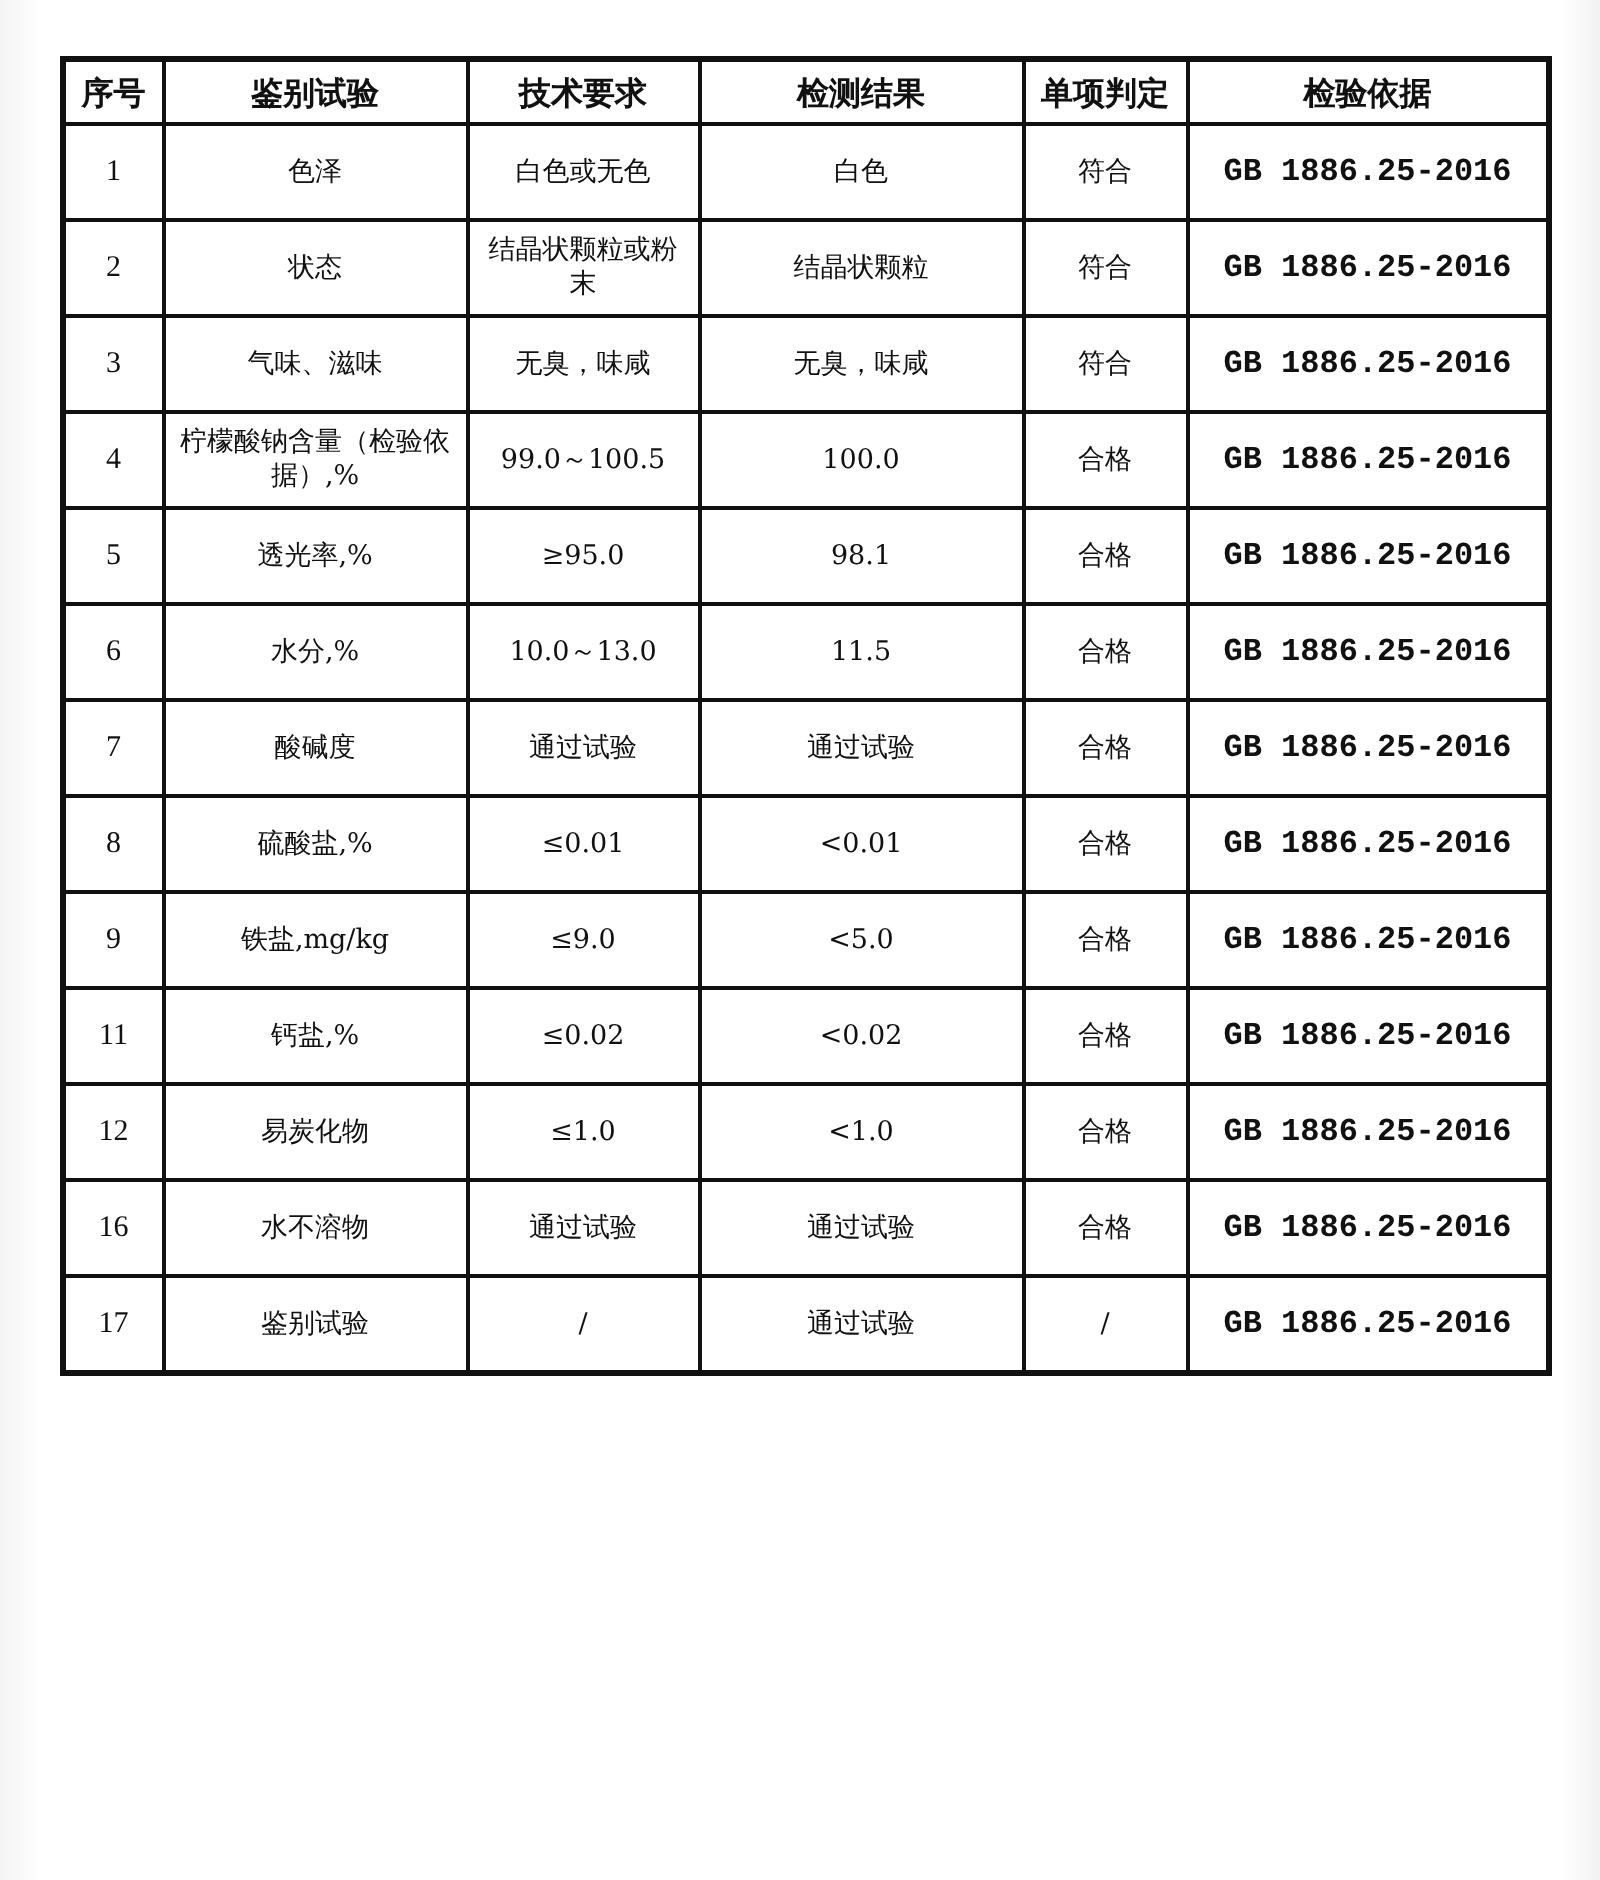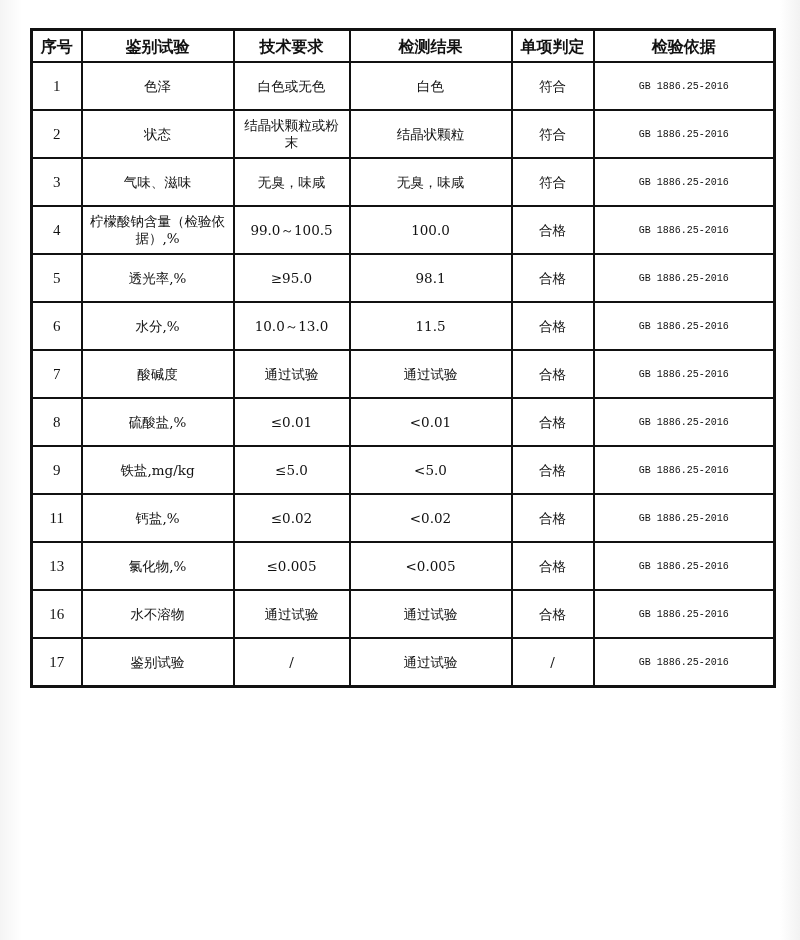--- a/index.html
+++ b/index.html
@@ -48,22 +48,23 @@
       font-family: "DejaVu Sans", "Liberation Sans", sans-serif;
       font-weight: bold;
       font-size: 16px;
     }
     table.report td {
       height: 46px;
       font-size: 13.5px;
     }
     table.report td.std {
       font-family: "Liberation Mono", "DejaVu Sans Mono", monospace;
-      font-size: 10px;
+      font-size: 16px;
       line-height: 17px;
+      font-weight: bold;
     }
     table.report td.no {
       font-family: "Liberation Serif", "DejaVu Serif", serif;
       font-size: 15px;
     }
   </style>
 </head>
 <body>
 
 <div class="scan-shade"></div>
@@ -148,38 +149,38 @@
       <td class="no">8</td>
       <td>硫酸盐,%</td>
       <td>≤0.01</td>
       <td>&lt;0.01</td>
       <td>合格</td>
       <td class="std">GB 1886.25-2016</td>
     </tr>
     <tr>
       <td class="no">9</td>
       <td>铁盐,mg/kg</td>
-      <td>≤5.0</td>
+      <td>≤9.0</td>
       <td>&lt;5.0</td>
       <td>合格</td>
       <td class="std">GB 1886.25-2016</td>
     </tr>
     <tr>
       <td class="no">11</td>
       <td>钙盐,%</td>
       <td>≤0.02</td>
       <td>&lt;0.02</td>
       <td>合格</td>
       <td class="std">GB 1886.25-2016</td>
     </tr>
     <tr>
-      <td class="no">13</td>
-      <td>氯化物,%</td>
-      <td>≤0.005</td>
-      <td>&lt;0.005</td>
+      <td class="no">12</td>
+      <td>易炭化物</td>
+      <td>≤1.0</td>
+      <td>&lt;1.0</td>
       <td>合格</td>
       <td class="std">GB 1886.25-2016</td>
     </tr>
     <tr>
       <td class="no">16</td>
       <td>水不溶物</td>
       <td>通过试验</td>
       <td>通过试验</td>
       <td>合格</td>
       <td class="std">GB 1886.25-2016</td>

